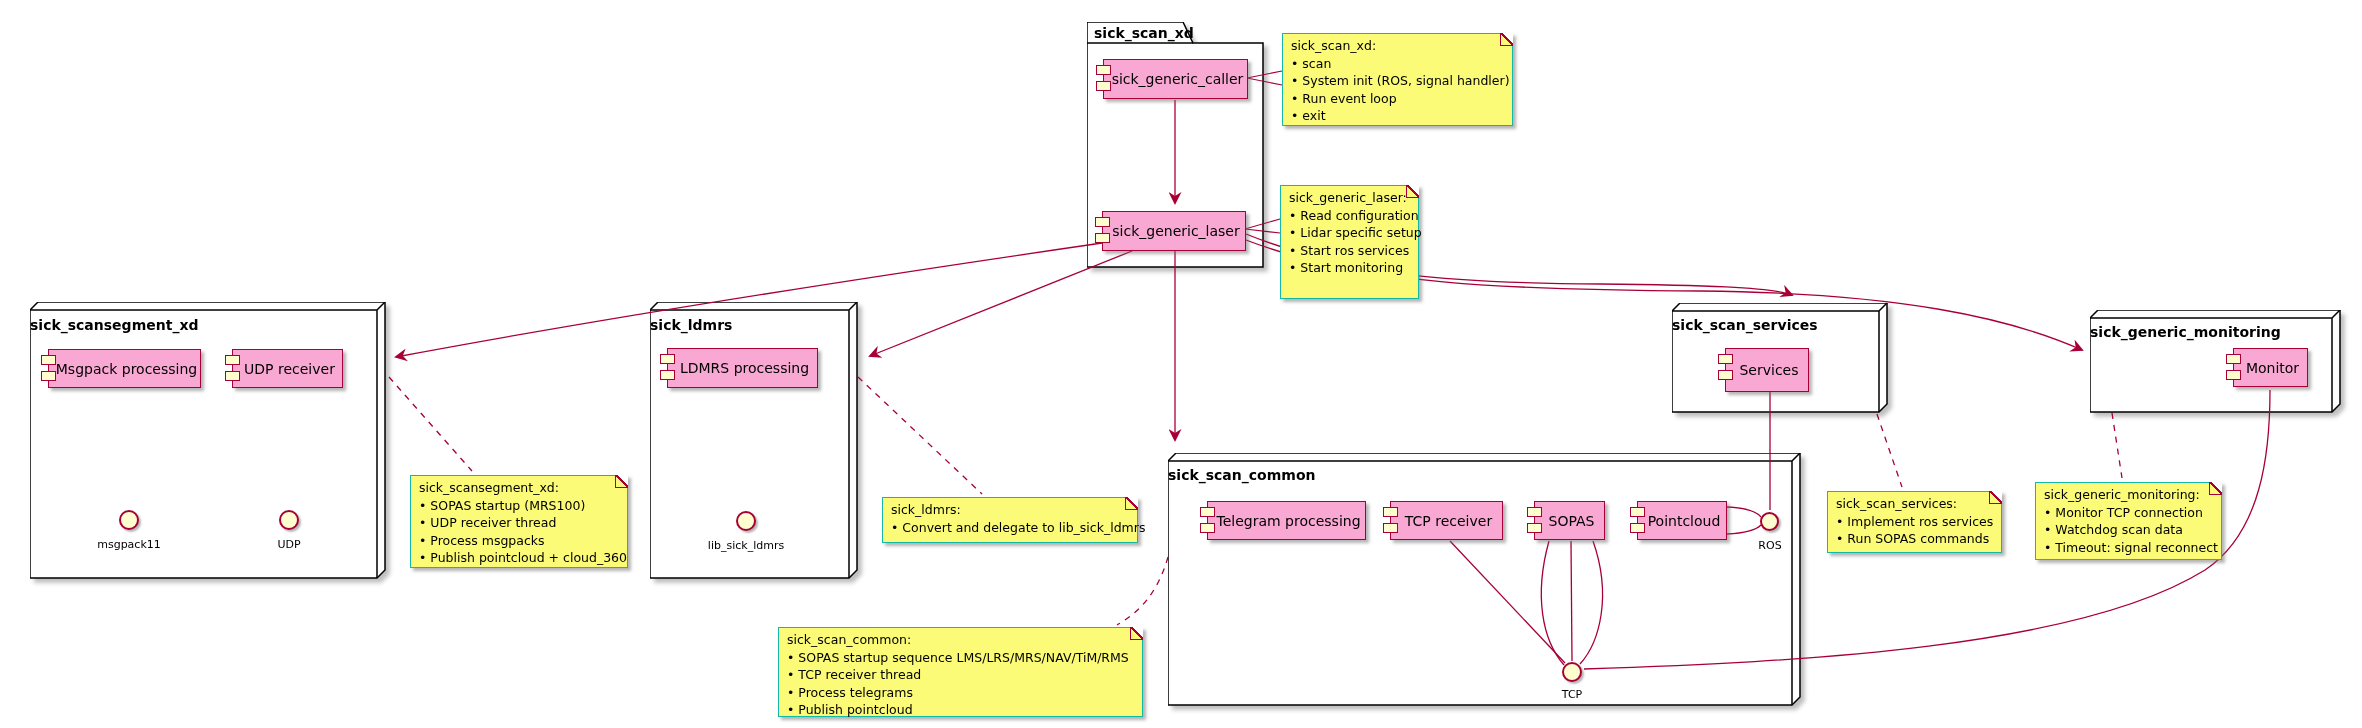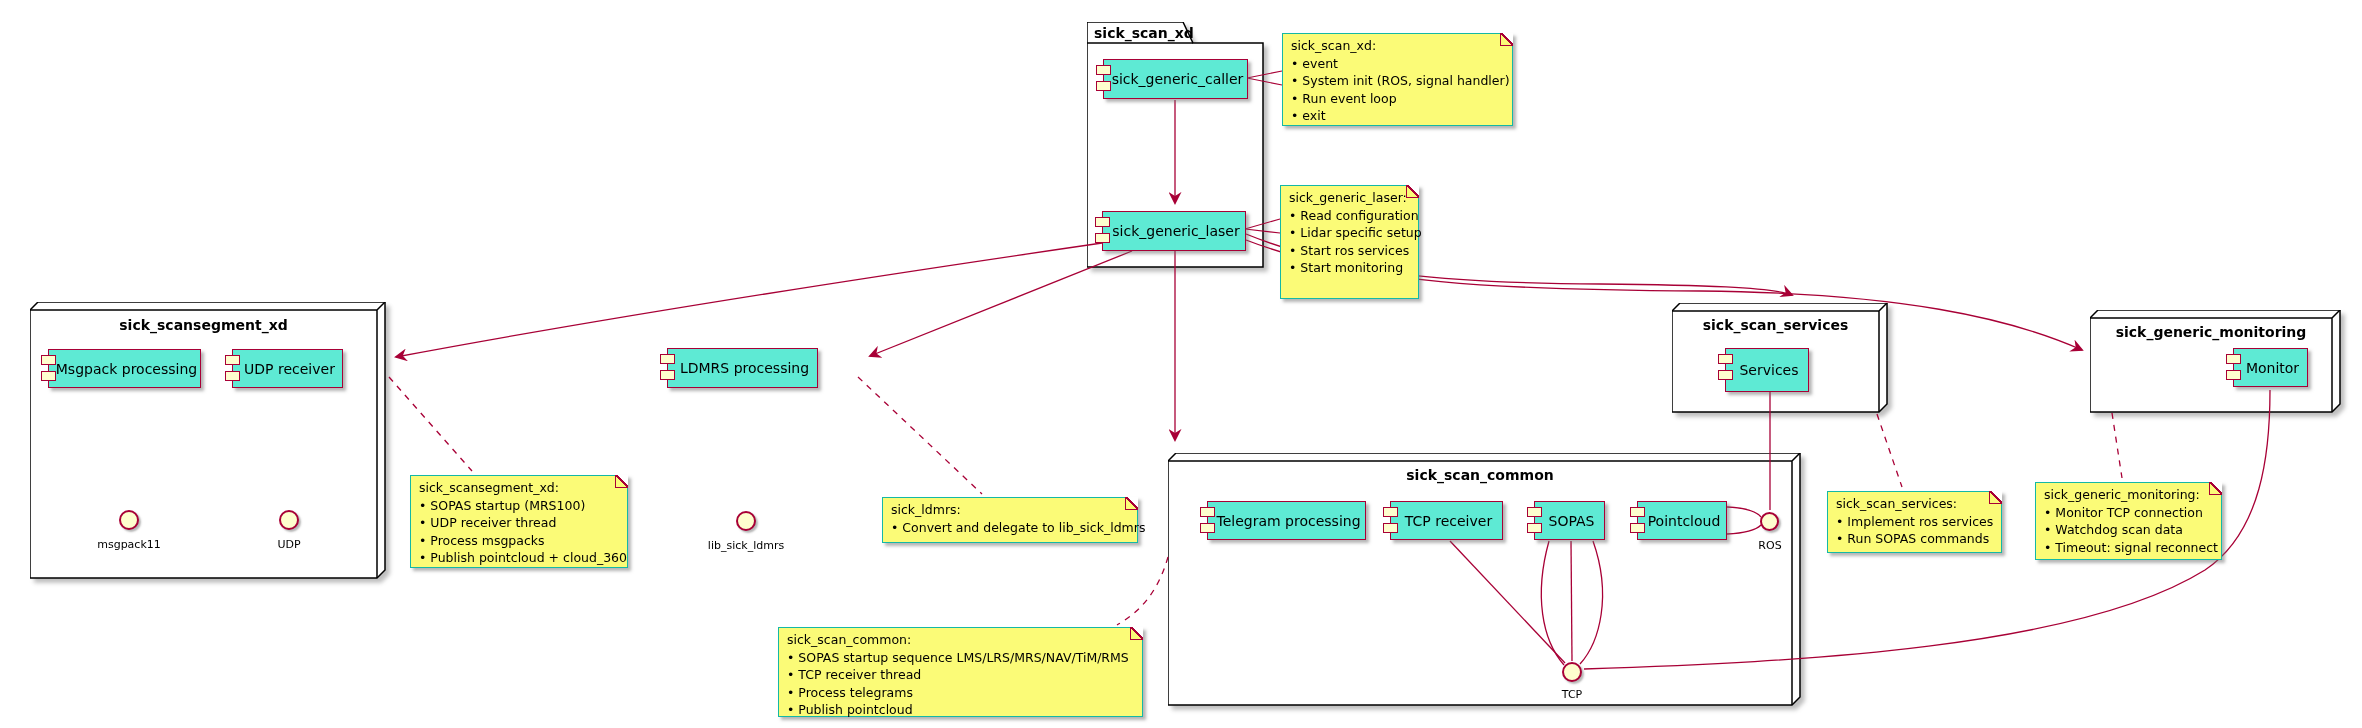--- a/index.html
+++ b/index.html
@@ -1,23 +1,23 @@
 <!DOCTYPE html>
 <html><head>
 <meta charset="utf-8">
 <style>
   html,body{margin:0;padding:0;background:#ffffff;}
   #canvas{position:relative;width:2362px;height:728px;background:#ffffff;overflow:hidden;
           font-family:"DejaVu Sans","Liberation Sans",sans-serif;color:#000;}
 
   .pkg{position:absolute;z-index:1;}
   .pkg > svg.shape{position:absolute;left:0;top:0;filter:drop-shadow(4px 4px 2px rgba(110,110,110,.45));}
-  .pkg-title{position:absolute;font-weight:bold;font-size:14px;text-align:center;white-space:nowrap;}
-
-  .comp{position:absolute;background:#5eead4;border:1.6px solid #A80036;
+  .pkg-title{position:absolute;font-weight:bold;font-size:14px;text-align:left;white-space:nowrap;}
+
+  .comp{position:absolute;background:#f9a8d4;border:1.6px solid #A80036;
         box-shadow:3px 3px 3px rgba(110,110,110,.5);
         display:flex;align-items:center;justify-content:center;
         font-size:14px;white-space:nowrap;padding:0 10px 0 14px;box-sizing:border-box;}
   .ctab{position:absolute;left:-8px;width:13px;height:8px;background:#FEFECE;border:1.6px solid #A80036;}
   .ctab.t1{top:5px;} .ctab.t2{top:21px;}
 
   .iface{position:absolute;width:20px;height:20px;border-radius:50%;background:#FEFECE;
          border:2px solid #A80036;box-shadow:2px 2px 2px rgba(110,110,110,.5);box-sizing:border-box;}
   .iface.small{width:19px;height:19px;}
   .iface-label{position:absolute;font-size:11px;white-space:nowrap;transform:translateX(-50%);}
@@ -40,20 +40,27 @@
 <div id="canvas">
 
   <div class="pkg" style="left:30px;top:302px;width:356px;height:277px">
     <svg class="shape" width="356" height="277">
       <path d="M0,8 L8,0 L355,0 L355,268 L347,276 L0,276 Z" fill="#ffffff" stroke="#000000" stroke-width="1.5"></path>
       <path d="M0,8 L347,8 M347,8 L347,276 M347,8 L355,0" fill="none" stroke="#000000" stroke-width="1.5"></path>
     </svg>
     <div class="pkg-title" style="left:0;top:15px;width:347px">sick_scansegment_xd</div>
   </div>
 
+  <div class="pkg" style="left:650px;top:302px;width:208px;height:277px">
+    <svg class="shape" width="208" height="277">
+      <path d="M0,8 L8,0 L207,0 L207,268 L199,276 L0,276 Z" fill="#ffffff" stroke="#000000" stroke-width="1.5"></path>
+      <path d="M0,8 L199,8 M199,8 L199,276 M199,8 L207,0" fill="none" stroke="#000000" stroke-width="1.5"></path>
+    </svg>
+    <div class="pkg-title" style="left:0;top:15px;width:199px">sick_ldmrs</div>
+  </div>
 
   <div class="pkg" style="left:1087px;top:22px;width:177px;height:246px">
     <svg class="shape" width="177" height="246">
       <path d="M0,0 L96,0 L106,21 L176,21 L176,245 L0,245 Z" fill="#ffffff" stroke="#000000" stroke-width="1.5"></path>
       <path d="M0,21 L106,21" fill="none" stroke="#000000" stroke-width="1.5"></path>
     </svg>
     <div class="pkg-title" style="left:7px;top:3px;text-align:center">sick_scan_xd</div>
   </div>
 
   <div class="pkg" style="left:1168px;top:453px;width:633px;height:253px">
@@ -185,21 +192,21 @@
   <div class="iface" style="left:736px;top:511px"></div>
   <div class="iface-label" style="left:746px;top:539px">lib_sick_ldmrs</div>
   <div class="iface small" style="left:1760px;top:512px"></div>
   <div class="iface-label" style="left:1770px;top:539px">ROS</div>
   <div class="iface" style="left:1562px;top:662px"></div>
   <div class="iface-label" style="left:1572px;top:688px">TCP</div>
 
   <div class="note" style="left:1282px;top:33px;width:231px;height:93px">
     <span class="fold"></span>
     <div>sick_scan_xd:</div>
-    <div class="bullet">event</div>
+    <div class="bullet">scan</div>
     <div class="bullet">System init (ROS, signal handler)</div>
     <div class="bullet">Run event loop</div>
     <div class="bullet">exit</div>
   </div>
 
   <div class="note" style="left:1280px;top:185px;width:139px;height:114px">
     <span class="fold"></span>
     <div>sick_generic_laser:</div>
     <div class="bullet">Read configuration</div>
     <div class="bullet">Lidar specific setup</div>

